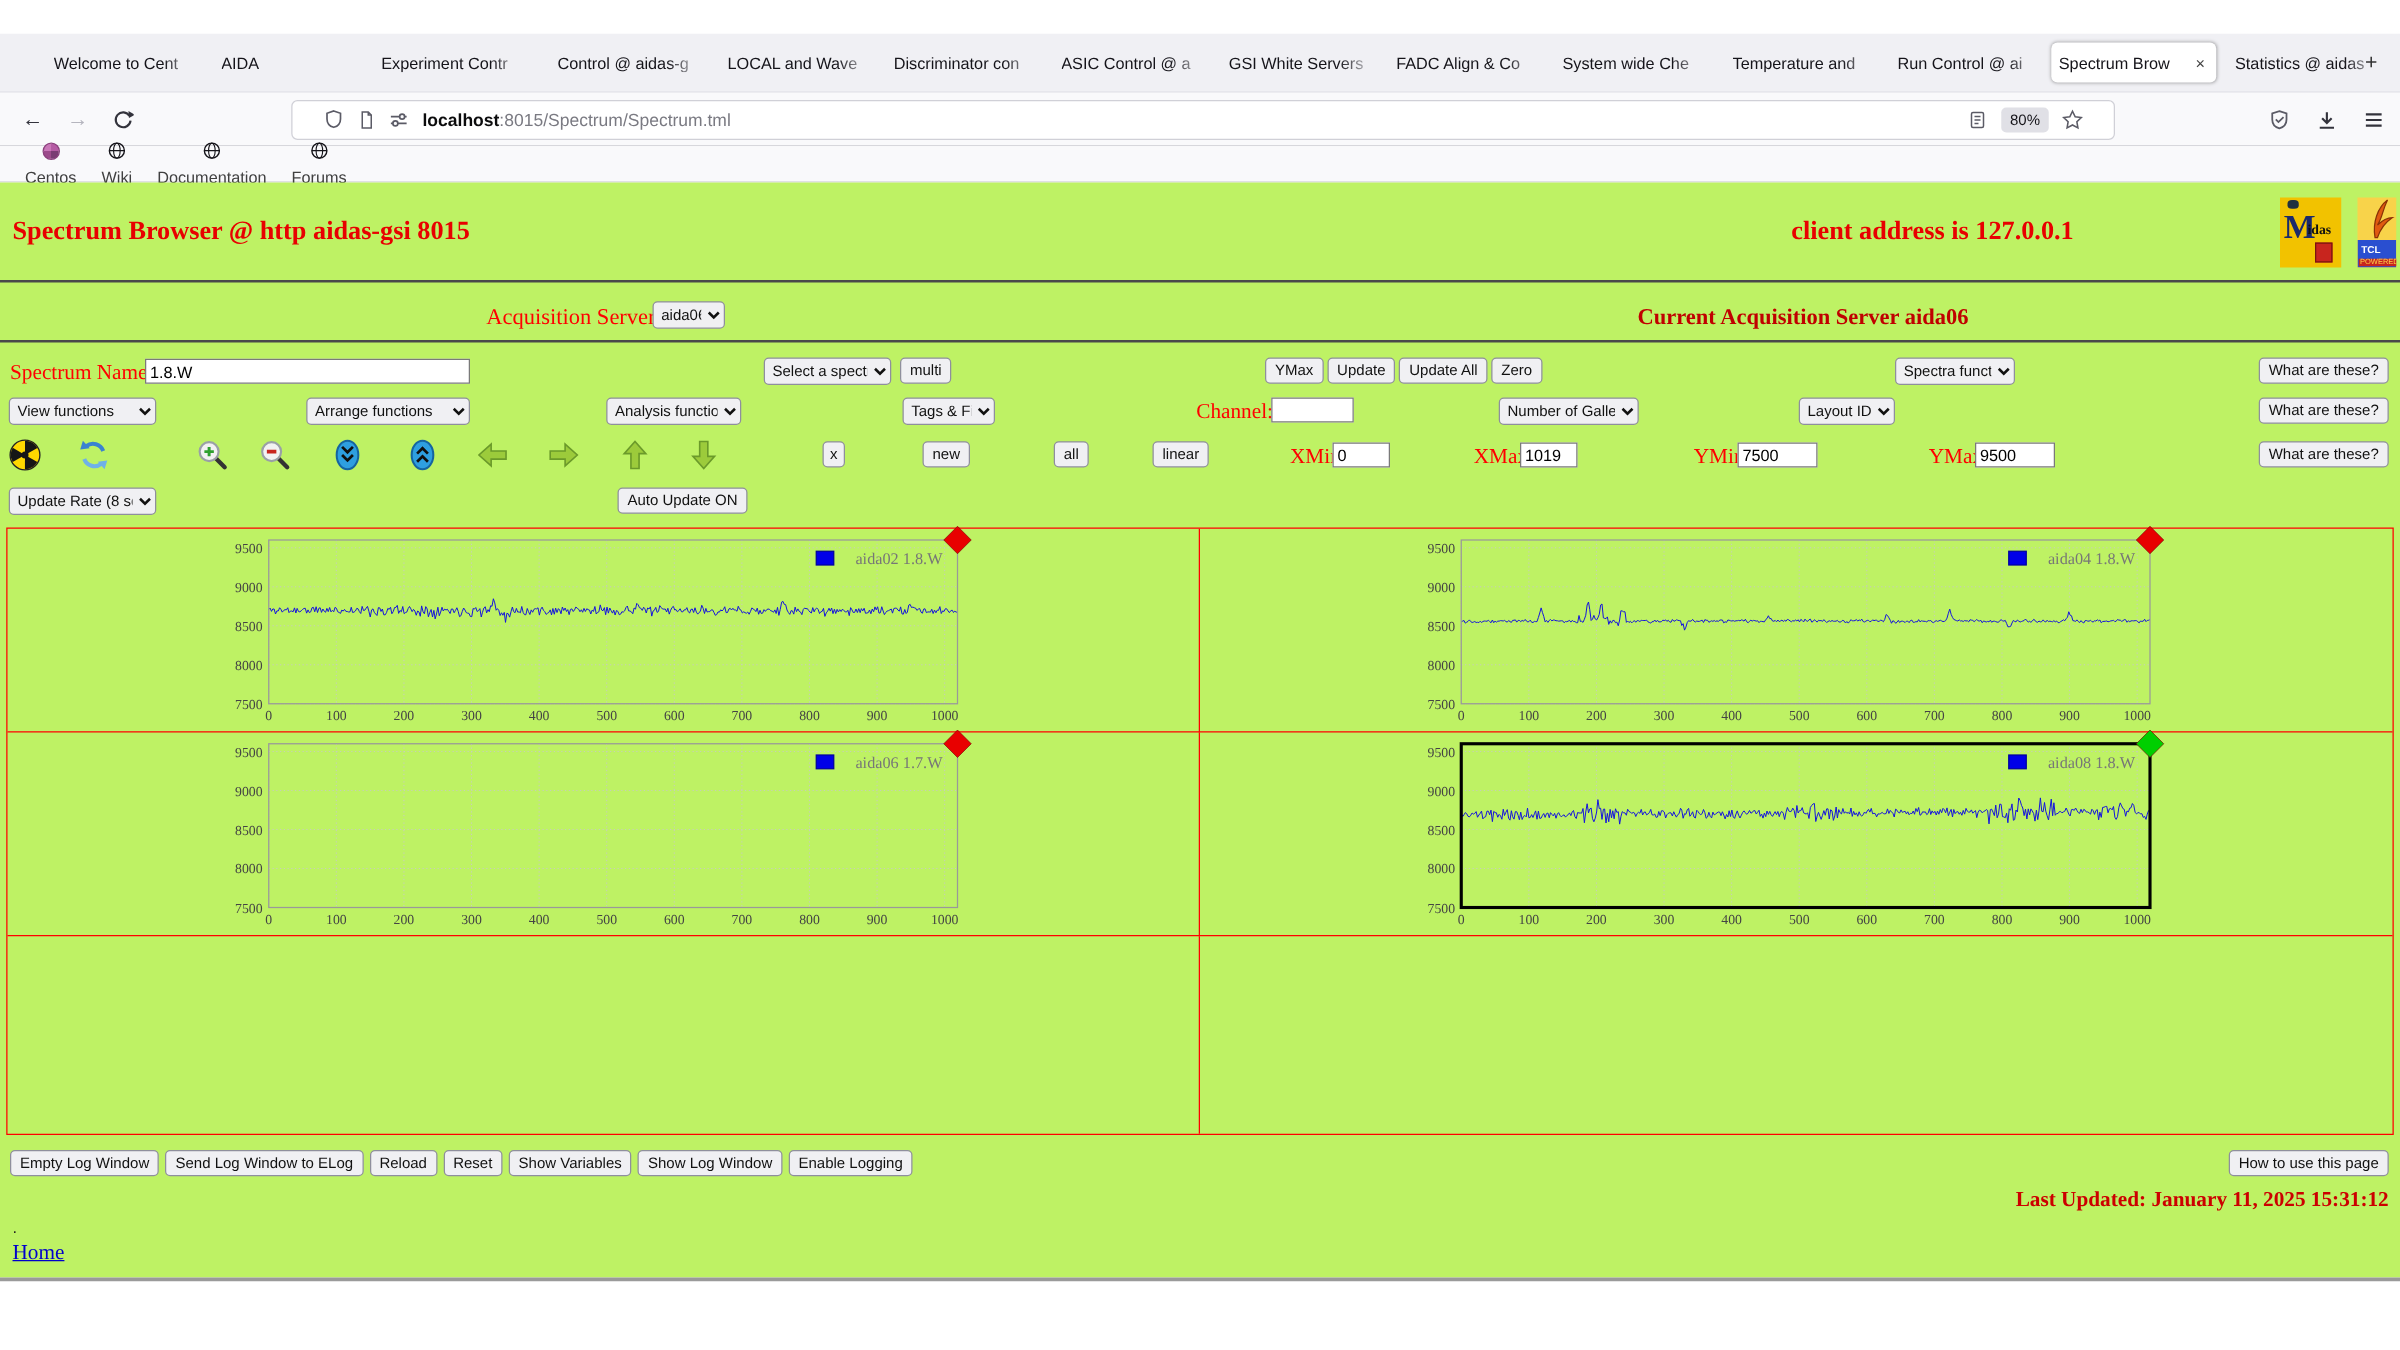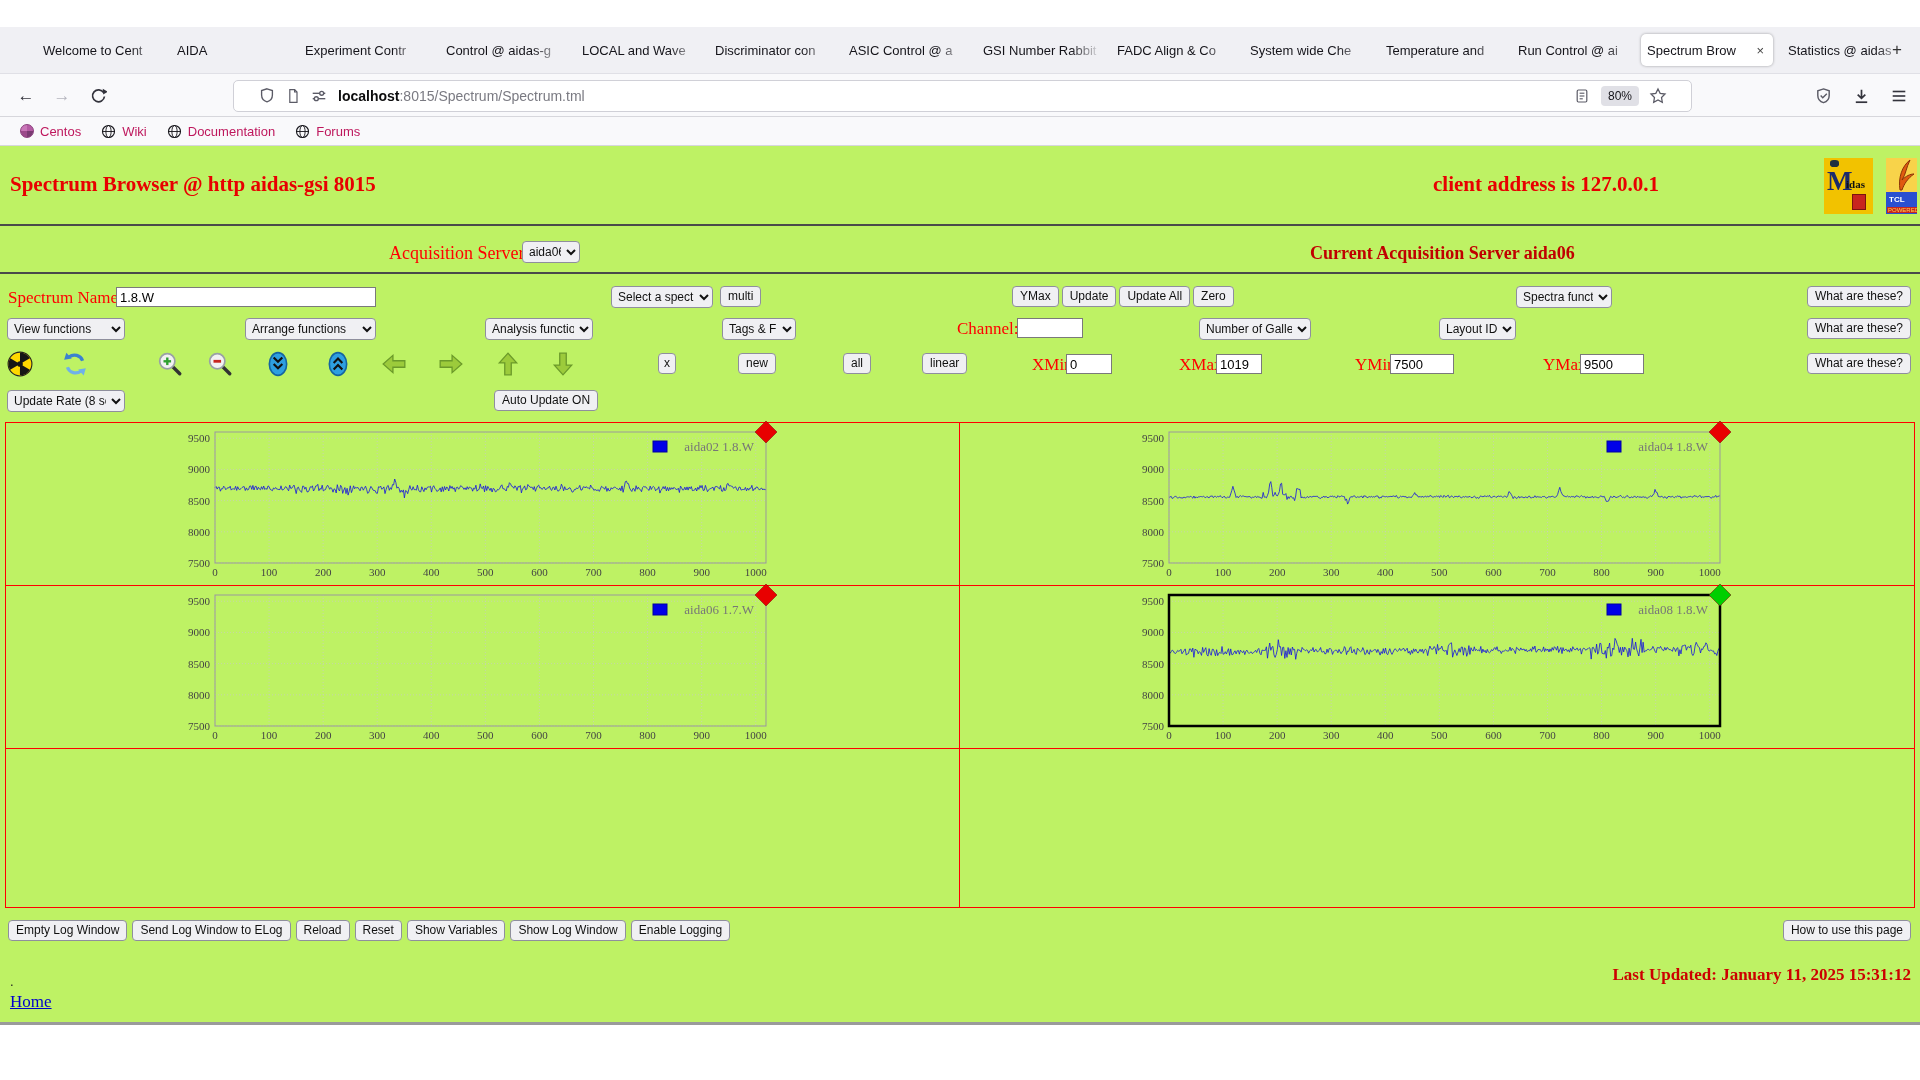--- a/index.html
+++ b/index.html
@@ -34,21 +34,21 @@
              justify-content:center; font-size:17px; color:#33333c; }
   .urlbar { position:absolute; left:233px; top:6px; width:1459px; height:32px; background:#fff;
             border:1px solid #d0d0d7; border-radius:5px; display:flex; align-items:center; padding:0 20px; }
   .urlbar .ico { display:flex; align-items:center; justify-content:center; width:26px; height:26px; }
   .url-text { font-size:14px; color:#0c0c0d; margin-left:6px; flex:1; white-space:nowrap; overflow:hidden; }
   .url-text .dim { color:#7a7a82; }
   .zoom-badge { background:#e0e0e6; color:#15141a; border-radius:4px; font-size:12px; padding:3px 7px; margin:0 6px; }
 
   .bookmarksbar { position:absolute; left:0; top:117px; width:1920px; height:29px; background:#f9f9fb;
                   border-bottom:1px solid #d7d7dc; display:flex; align-items:center; gap:4px; padding-left:12px; }
-  .bm-item { display:flex; align-items:center; gap:6px; font-size:13px; color:#be185d; padding:3px 8px; }
+  .bm-item { display:flex; align-items:center; gap:6px; font-size:13px; color:#404040; padding:3px 8px;flex-direction:column; }
   .centos-ico { width:14px; height:14px; border-radius:50%;
       background:conic-gradient(#b55ba4 0 25%, #7a3b73 0 50%, #9c4a8b 0 75%, #c977b8 0 100%);
       border:1px solid #8a3f7c; }
 
   
   .page { position:absolute; left:0; top:146px; width:1920px; height:1072px; background:#bef264; }
   .page-bottom { position:absolute; left:0; top:1022px; width:1920px; height:58px; background:#fff;
                  border-top:3px solid #9a9a9a; }
 
   .serif-red { font-family:"Liberation Serif", serif; color:#ff0000; }
@@ -85,21 +85,21 @@
   .spectra-grid { position:absolute; left:5px; top:276px; width:1910px; height:486px; border:1px solid #ff0000;
                   display:grid; grid-template-columns:954px 954px; grid-template-rows:163px 163px 158px; }
   .cell { position:relative; border-right:1px solid #ff0000; border-bottom:1px solid #ff0000; overflow:visible; }
   .cell.last-col { border-right:none; }
   .cell.last-row { border-bottom:none; }
   .cell svg { display:block; margin:2px auto 0; overflow:visible; }
 
   .footer-btns { position:absolute; left:8px; top:774px; display:flex; gap:5px; }
   .howto-btn { position:absolute; right:9px; top:774px; }
   .last-updated { position:absolute; right:9px; top:804px; font-family:"Liberation Serif", serif;
-                  font-weight:bold; font-size:17px; color:#cc0000;margin-top:15px; }
+                  font-weight:bold; font-size:17px; color:#cc0000; }
   .tiny-dot { position:absolute; left:10px; top:828px; font-size:13px; color:#222; }
   .home-link { position:absolute; left:10px; top:846px; font-family:"Liberation Serif", serif;
                font-size:17px; color:#0000cc; text-decoration:underline; }
   .ico-img { width:26px; height:26px; }
 </style>
 </head>
 <body>
 
 <div class="screen">
 
@@ -120,21 +120,21 @@
     <div class="tab" style="left:549px">
         <span class="tab-label">LOCAL and Wave</span>
       </div>
     <div class="tab" style="left:682px">
         <span class="tab-label">Discriminator con</span>
       </div>
     <div class="tab" style="left:816px">
         <span class="tab-label">ASIC Control @ a</span>
       </div>
     <div class="tab" style="left:950px">
-        <span class="tab-label">GSI Number Rabbit</span>
+        <span class="tab-label">GSI White Servers</span>
       </div>
     <div class="tab" style="left:1084px">
         <span class="tab-label">FADC Align &amp; Co</span>
       </div>
     <div class="tab" style="left:1217px">
         <span class="tab-label">System wide Che</span>
       </div>
     <div class="tab" style="left:1353px">
         <span class="tab-label">Temperature and</span>
       </div>

